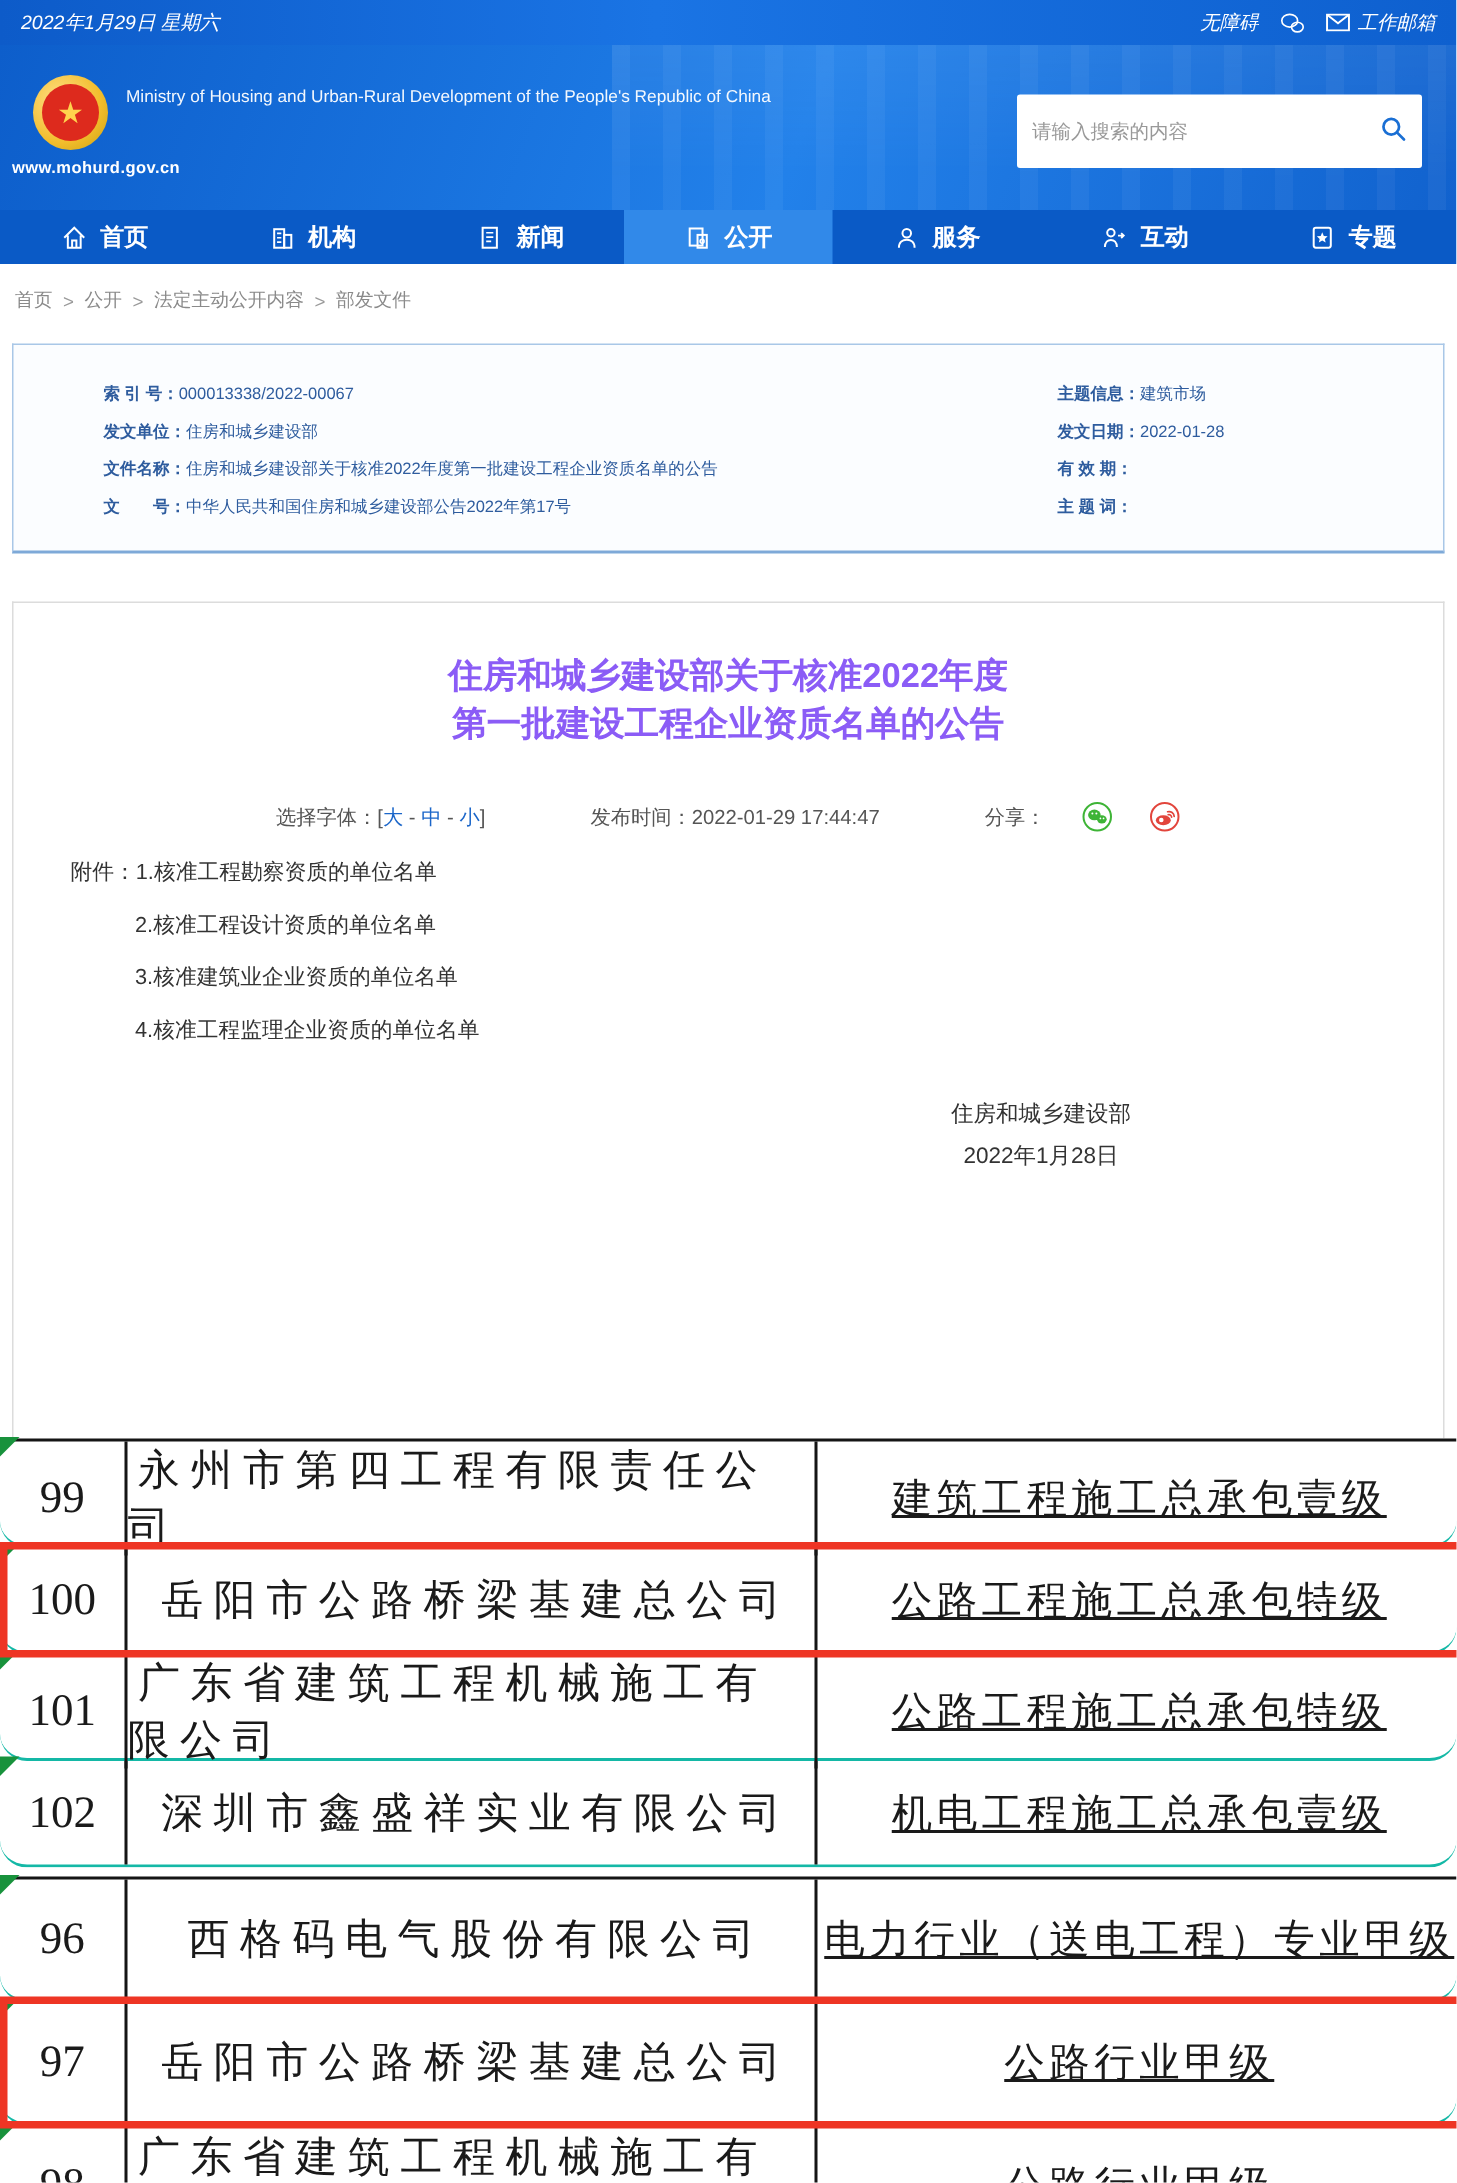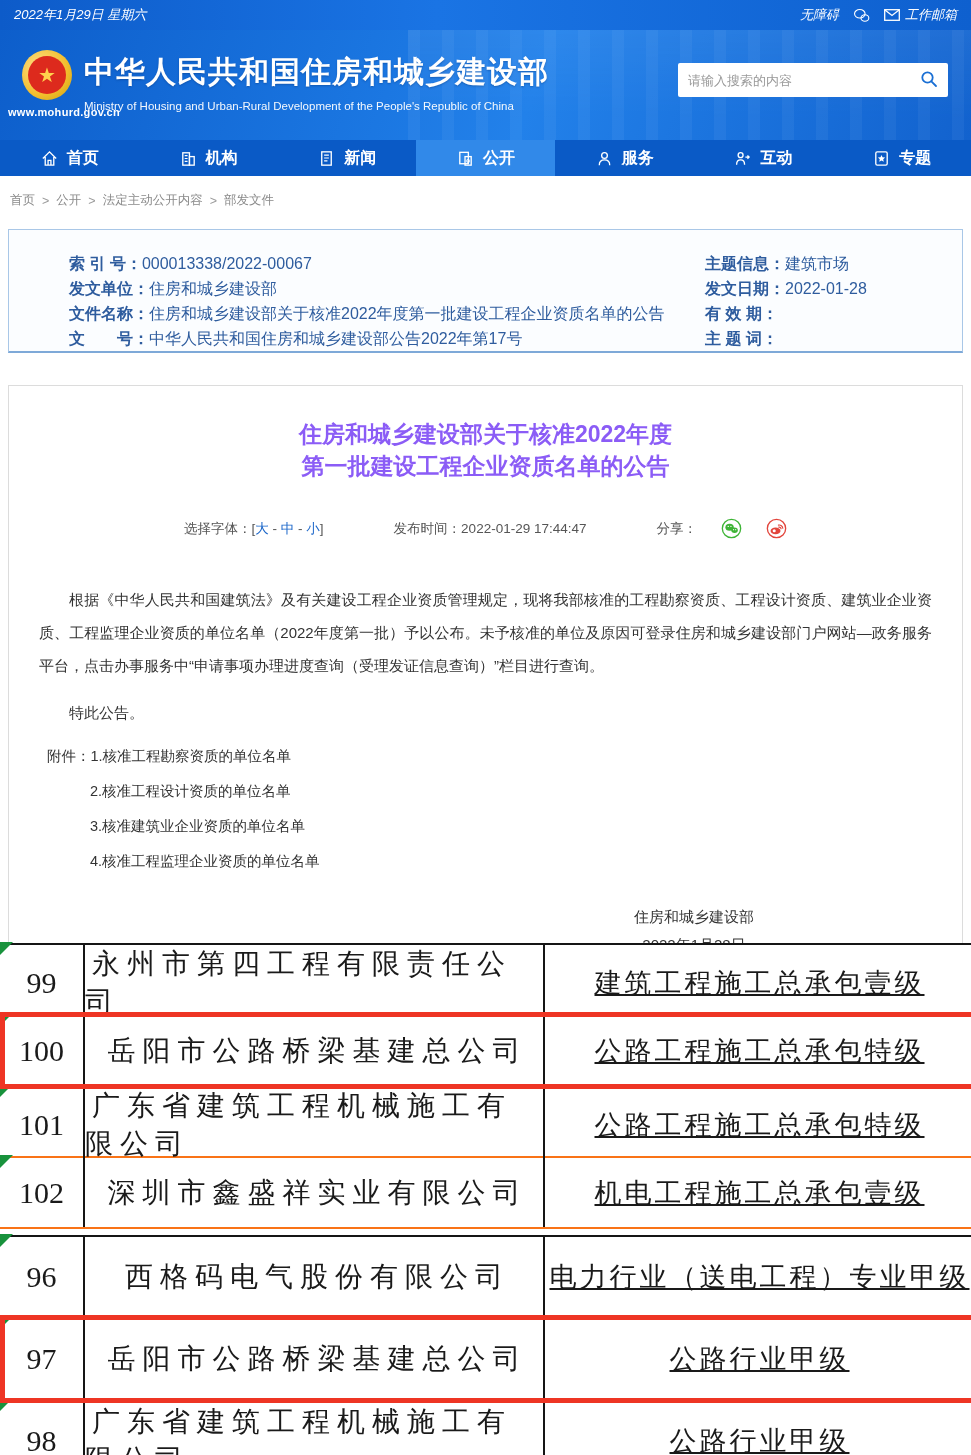--- a/index.html
+++ b/index.html
@@ -47,21 +47,21 @@
     width: 38px; height: 38px; border-radius: 50%;
     background: #dd2a1d; color: #ffd34d; font-size: 20px;
     display: flex; align-items: center; justify-content: center;
   }
   .site-url { position: absolute; left: 8px; top: 76px; font-size: 11px; font-weight: bold; letter-spacing: .3px; }
   .brand-text { margin-left: 12px; padding-top: 8px; }
   .site-name { font-size: 30px; font-weight: bold; letter-spacing: 1px; text-shadow: 0 1px 2px rgba(0,40,100,.35); white-space: nowrap; }
   .site-name-en { font-size: 11.5px; margin-top: 7px; opacity: .95; white-space: nowrap; }
   .search-box {
     position: absolute; right: 23px; top: 33px;
-    width: 270px; height: 34px; background: #fff; border-radius: 2px;
+    width: 270px; height: 49px; background: #fff; border-radius: 2px;
     display: flex; align-items: center; padding: 0 8px 0 10px;
   }
   .search-box input {
     flex: 1; border: none; outline: none; font-size: 13px; color: #333;
     font-family: "Liberation Sans", sans-serif; background: transparent;
   }
   .search-box input::placeholder { color: #999; }
   .search-btn { background: none; border: none; cursor: pointer; display: flex; padding: 2px; }
 
   
@@ -76,24 +76,24 @@
   
   .breadcrumb {
     padding: 16px 10px 14px; font-size: 12.5px; color: #8a8a8a;
     display: flex; gap: 7px; align-items: center; background: #fff;
   }
   .crumb { cursor: pointer; }
   .crumb-sep { color: #9a9a9a; }
 
   
   .doc-meta {
-    margin: 6px 8px 0; height: 124px;
+    margin: 6px 8px 0; height: 140px;
     border: 1px solid #a9c7e7; border-bottom: 2px solid #7ea9d8;
     background: #fbfdff; position: relative;
-    font-size: 16px; color: #2e5c9e;
+    font-size: 11px; color: #2e5c9e;
   }
   .meta-col { position: absolute; top: 21px; line-height: 25px; }
   .meta-col.left  { left: 60px; width: 590px; }
   .meta-col.right { left: 696px; }
   .meta-row { white-space: nowrap; }
   .meta-label { font-weight: bold; }
 
   .spacer-32 { height: 32px; background: #fff; }
 
   
@@ -115,21 +115,21 @@
   .para2 { text-indent: 2em; margin-top: 14px; }
   .attachments { margin: 10px 0 0 38px; line-height: 35px; font-size: 14.5px; color: #333; }
   .att-first { display: flex; }
   .att-item { cursor: pointer; }
   .att-rest { padding-left: 43px; }
   .signature-block { margin-top: 24px; width: 300px; margin-left: 535px; text-align: center; font-size: 15px; color: #333; line-height: 28px; }
 
   
   .qtable { border-top: 2px solid #151515; background: #fff; position: relative; }
   .qtable.gap-above { margin-top: 6px; }
-  .qrow { display: grid; grid-template-columns: 85px 460px 1fr; border-bottom: 2px solid #f97316; position: relative; }
+  .qrow { display: grid; grid-template-columns: 85px 460px 1fr; border-bottom: 2px solid #14b8a6; position: relative; border-radius: 18px; }
   .qtable.t1 .qrow { height: 71px; }
   .qtable.t2 .qrow { height: 82px; }
   .qcell {
     display: flex; align-items: center; justify-content: center;
     font-family: "Liberation Serif", "DejaVu Serif", serif; color: #1a1a1a;
   }
   .qcell.no { border-right: 2px solid #151515; font-size: 30px; }
   .qcell.company { border-right: 2px solid #151515; font-size: 28px; letter-spacing: 7px; text-indent: 7px; }
   .qcell.qual { font-size: 27px; letter-spacing: 3px; text-indent: 3px; text-decoration: underline; }
   .corner-mark {
@@ -168,21 +168,20 @@
   </div>
 </div>
 
 <div class="masthead">
   <div class="building-silhouette"></div>
   <div class="brand">
     <div class="emblem">
       <div class="emblem-inner">★</div>
     </div>
     <div class="brand-text">
-      <div class="site-name">中华人民共和国住房和城乡建设部</div>
       <div class="site-name-en">Ministry of Housing and Urban-Rural Development of the People's Republic of China</div>
     </div>
   </div>
   <div class="site-url">www.mohurd.gov.cn</div>
   <div class="search-box">
     <input type="text" placeholder="请输入搜索的内容" style="">
     <button class="search-btn">
       <span>
         <svg width="18" height="18" viewBox="0 0 18 18">
           <circle cx="7.5" cy="7.5" r="5.2" fill="none" stroke="#1a6fd4" stroke-width="1.8"></circle>
@@ -338,24 +337,20 @@
     <span class="share-icon">
       <svg width="21" height="21" viewBox="0 0 22 22">
         <circle cx="11" cy="11" r="9.6" fill="#fff" stroke="#e2453c" stroke-width="1.4"></circle>
         <ellipse cx="10" cy="13.5" rx="5.2" ry="3.5" fill="#e2453c"></ellipse>
         <circle cx="8.6" cy="13.3" r="1.6" fill="#fff"></circle>
         <path d="M13 7.5 c2.4-.6 4.4 1 4.6 3.2 M13.4 9.6 c1.2-.3 2.3.5 2.4 1.7" fill="none" stroke="#e2453c" stroke-width="1.2" stroke-linecap="round"></path>
       </svg>
     </span>
   </div>
 
-  <div class="article-body">
-    <p class="para">根据《中华人民共和国建筑法》及有关建设工程企业资质管理规定，现将我部核准的工程勘察资质、工程设计资质、建筑业企业资质、工程监理企业资质的单位名单（2022年度第一批）予以公布。未予核准的单位及原因可登录住房和城乡建设部门户网站—政务服务平台，点击办事服务中“申请事项办理进度查询（受理发证信息查询）”栏目进行查询。</p>
-    <p class="para2">特此公告。</p>
-  </div>
 
   <div class="attachments">
     <div class="att-first">
       <span>附件：</span>
       <span class="att-item">1.核准工程勘察资质的单位名单</span>
     </div>
     <div class="att-rest att-item">2.核准工程设计资质的单位名单</div>
     <div class="att-rest att-item">3.核准建筑业企业资质的单位名单</div>
     <div class="att-rest att-item">4.核准工程监理企业资质的单位名单</div>
   </div>

